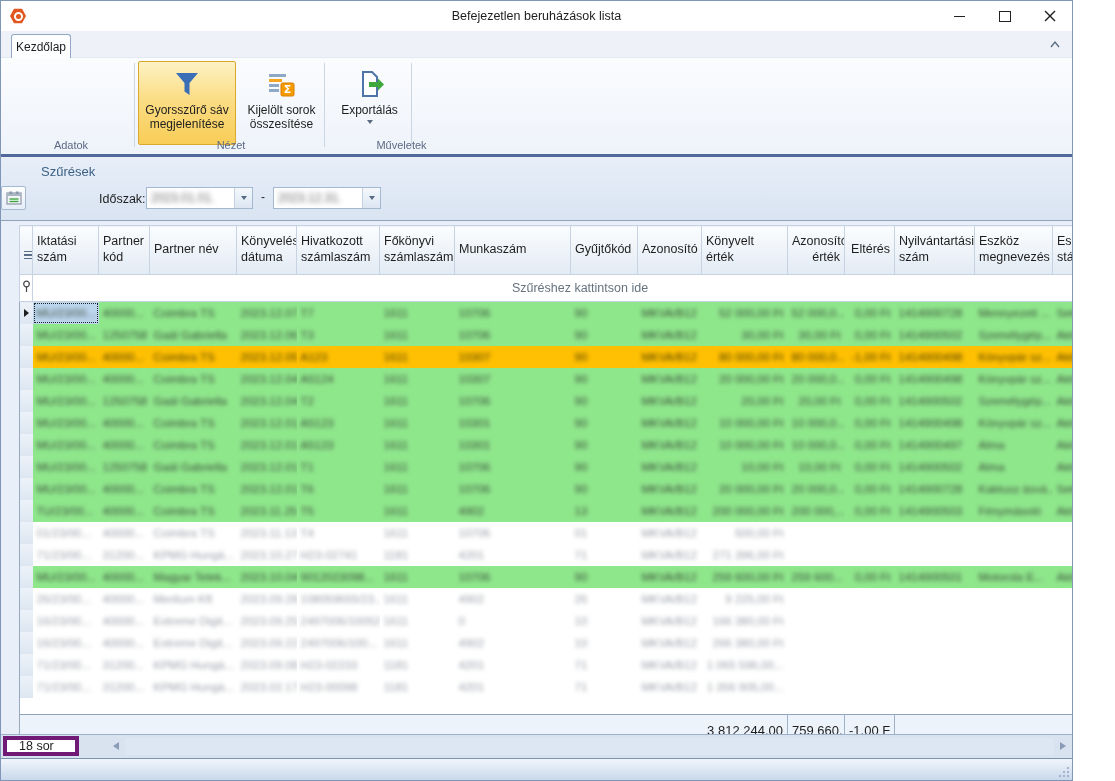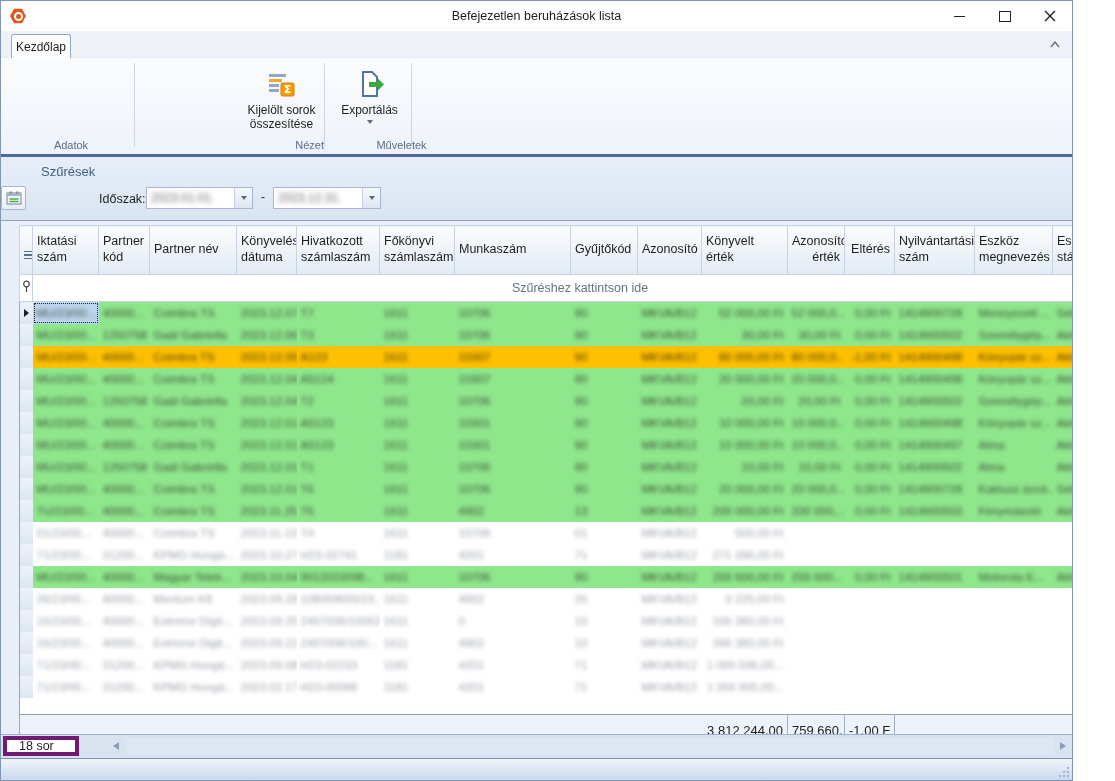--- a/index.html
+++ b/index.html
@@ -118,35 +118,44 @@
         <path d="M2 7 L6 2 L10 7" fill="none" stroke="#5b6b80" stroke-width="1.3"></path>
       </svg>
     </div>
   </div>
 
   <div class="ribbon">
 
     <div class="grp-label" style="left:8px;width:124px;">Adatok</div>
     <div class="grp-sep" style="left:133px;"></div>
 
+    <div class="rbtn active" style="left:137px;width:96px;">
+      <div class="ric">
+        <svg width="28" height="26" viewBox="0 0 28 26">
+          <polygon points="3,2 25,2 16.5,12 16.5,24 11.5,20.5 11.5,12" fill="#3a6fb8"></polygon>
+        </svg>
+      </div>
+      <div class="t">Gyorsszűrő sáv</div>
+      <div class="t">megjelenítése</div>
+    </div>
     <div class="rbtn" style="left:236px;width:87px;">
       <div class="ric">
         <svg width="27" height="26" viewBox="0 0 27 26">
           <rect x="1" y="3" width="17" height="3" fill="#8fa8c8"></rect>
           <rect x="1" y="8" width="13" height="3" fill="#f5a623"></rect>
           <rect x="1" y="13" width="10" height="3" fill="#8fa8c8"></rect>
           <rect x="1" y="18" width="10" height="3" fill="#8fa8c8"></rect>
           <rect x="13" y="12" width="13" height="13" rx="1.5" fill="#f59b00" stroke="#d97f00" stroke-width="1"></rect>
           <text x="19.5" y="22" font-size="11" font-family="DejaVu Sans, sans-serif" fill="#fff" text-anchor="middle" font-weight="bold">Σ</text>
         </svg>
       </div>
       <div class="t">Kijelölt sorok</div>
       <div class="t">összesítése</div>
     </div>
-    <div class="grp-label" style="left:137px;width:186px;text-align:right;">Nézet</div>
+    <div class="grp-label" style="left:137px;width:186px;">Nézet</div>
     <div class="grp-sep" style="left:323px;"></div>
 
     <div class="rbtn" style="left:330px;width:75px;">
       <div class="ric">
         <svg width="30" height="30" viewBox="0 0 30 30">
           <path d="M8 3 H17 L22 8 V27 H8 Z" fill="#fff" stroke="#4f74a8" stroke-width="2"></path>
           <rect x="14" y="13" width="9" height="5" fill="#3da93d"></rect>
           <polygon points="23,9.5 29,15.5 23,21.5" fill="#3da93d"></polygon>
         </svg>
       </div>

